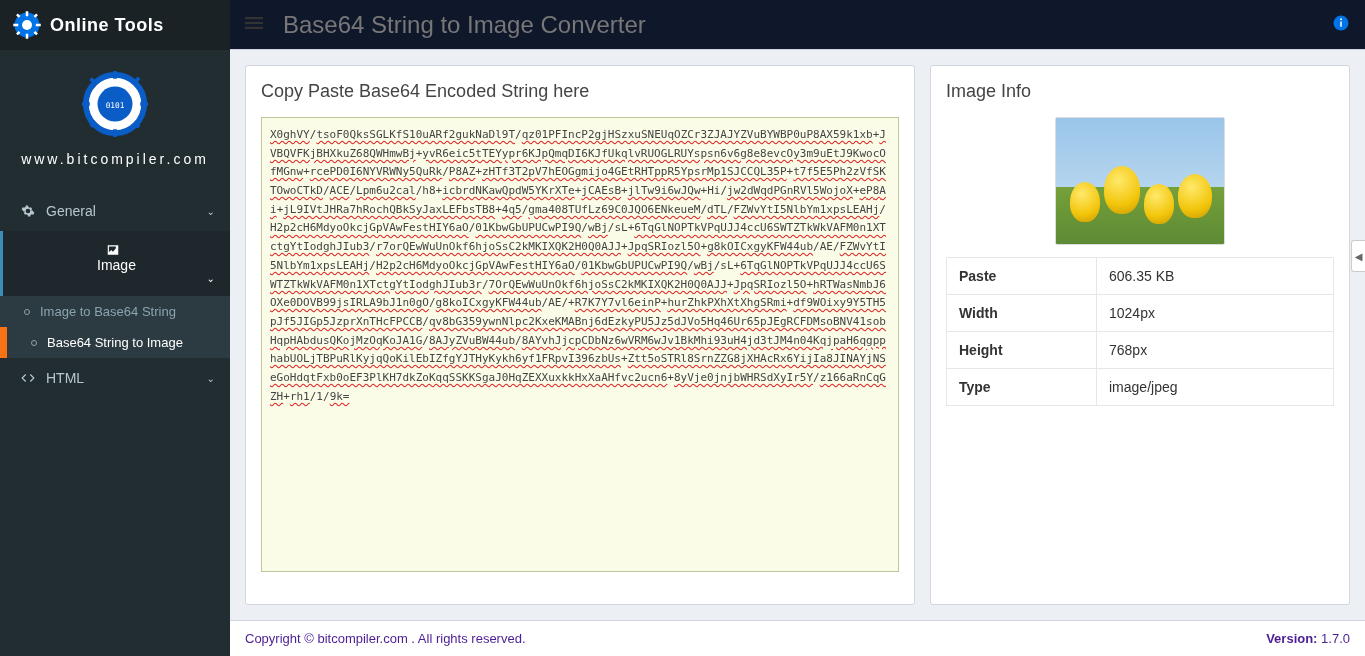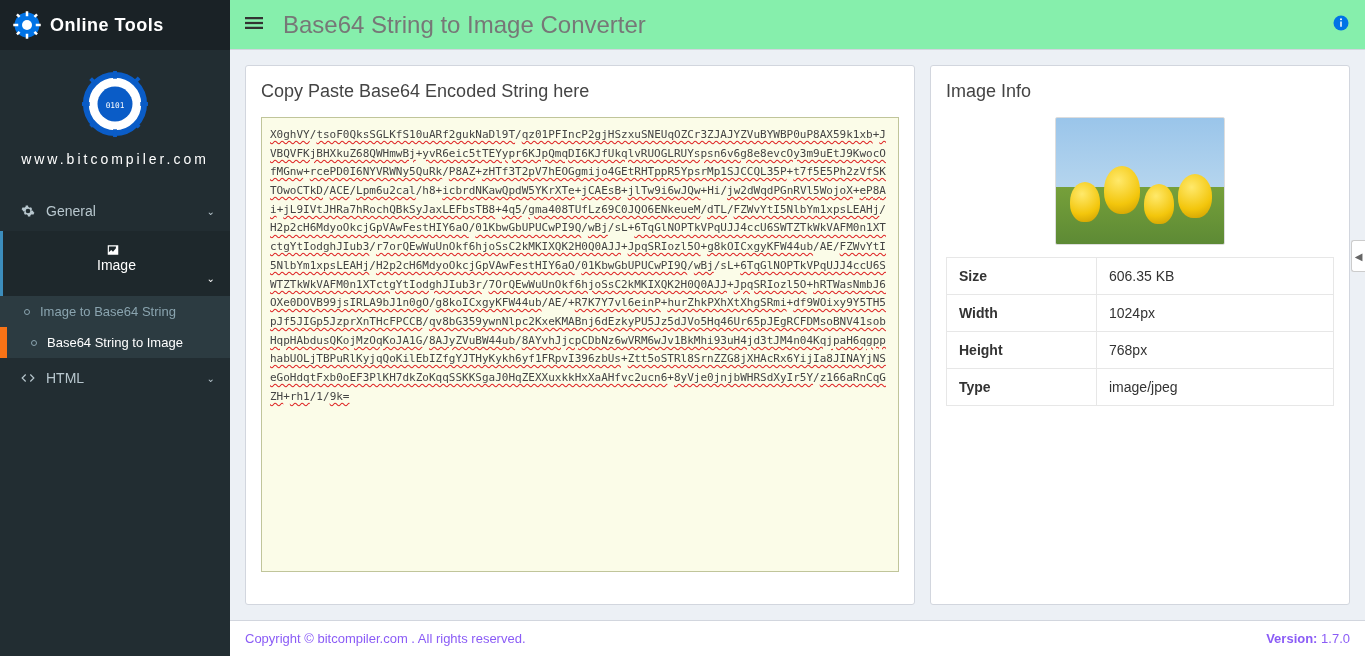--- a/index.html
+++ b/index.html
@@ -106,21 +106,21 @@
 }
 .treeview-menu li.active a {
   color: #fff;
 }
 .treeview-menu li.active {
   border-left: 7px solid #f97316;
 }
 .main { flex: 1; display: flex; flex-direction: column; background: #ecf0f5; }
 .topbar {
   height: 50px;
-  background: #86efac;
+  background: #0f172a;
   border-bottom: 1px solid #d2d6de;
   display: flex;
   align-items: center;
   padding: 0 15px;
 }
 .topbar .hamburger {
   cursor: pointer;
   margin-right: 20px;
   color: #333;
 }
@@ -204,21 +204,21 @@
 .info-table th {
   background: #fff;
   font-weight: bold;
   width: 150px;
 }
 .footer {
   background: #fff;
   border-top: 1px solid #d2d6de;
   padding: 10px 15px;
   font-size: 13px;
-  color: #8b5cf6;
+  color: #4c1d95;
   display: flex;
 }
 .footer .ver { margin-left: auto; }
 .footer .ver b { font-weight: bold; }
 .side-handle {
   position: absolute;
   right: 0;
   top: 240px;
   width: 14px;
   height: 32px;
@@ -352,21 +352,21 @@
             <div class="thumb">
               <div class="tulip t1"></div>
                 <div class="tulip t2"></div>
                 <div class="tulip t3"></div>
                 <div class="tulip t4"></div>
             </div>
           </div>
           <table class="info-table">
             <tbody>
                 <tr>
-                  <th>Size</th>
+                  <th>Paste</th>
                   <td>606.35 KB</td>
                 </tr>
             <tr>
                   <th>Width</th>
                   <td>1024px</td>
                 </tr>
             <tr>
                   <th>Height</th>
                   <td>768px</td>
                 </tr>

